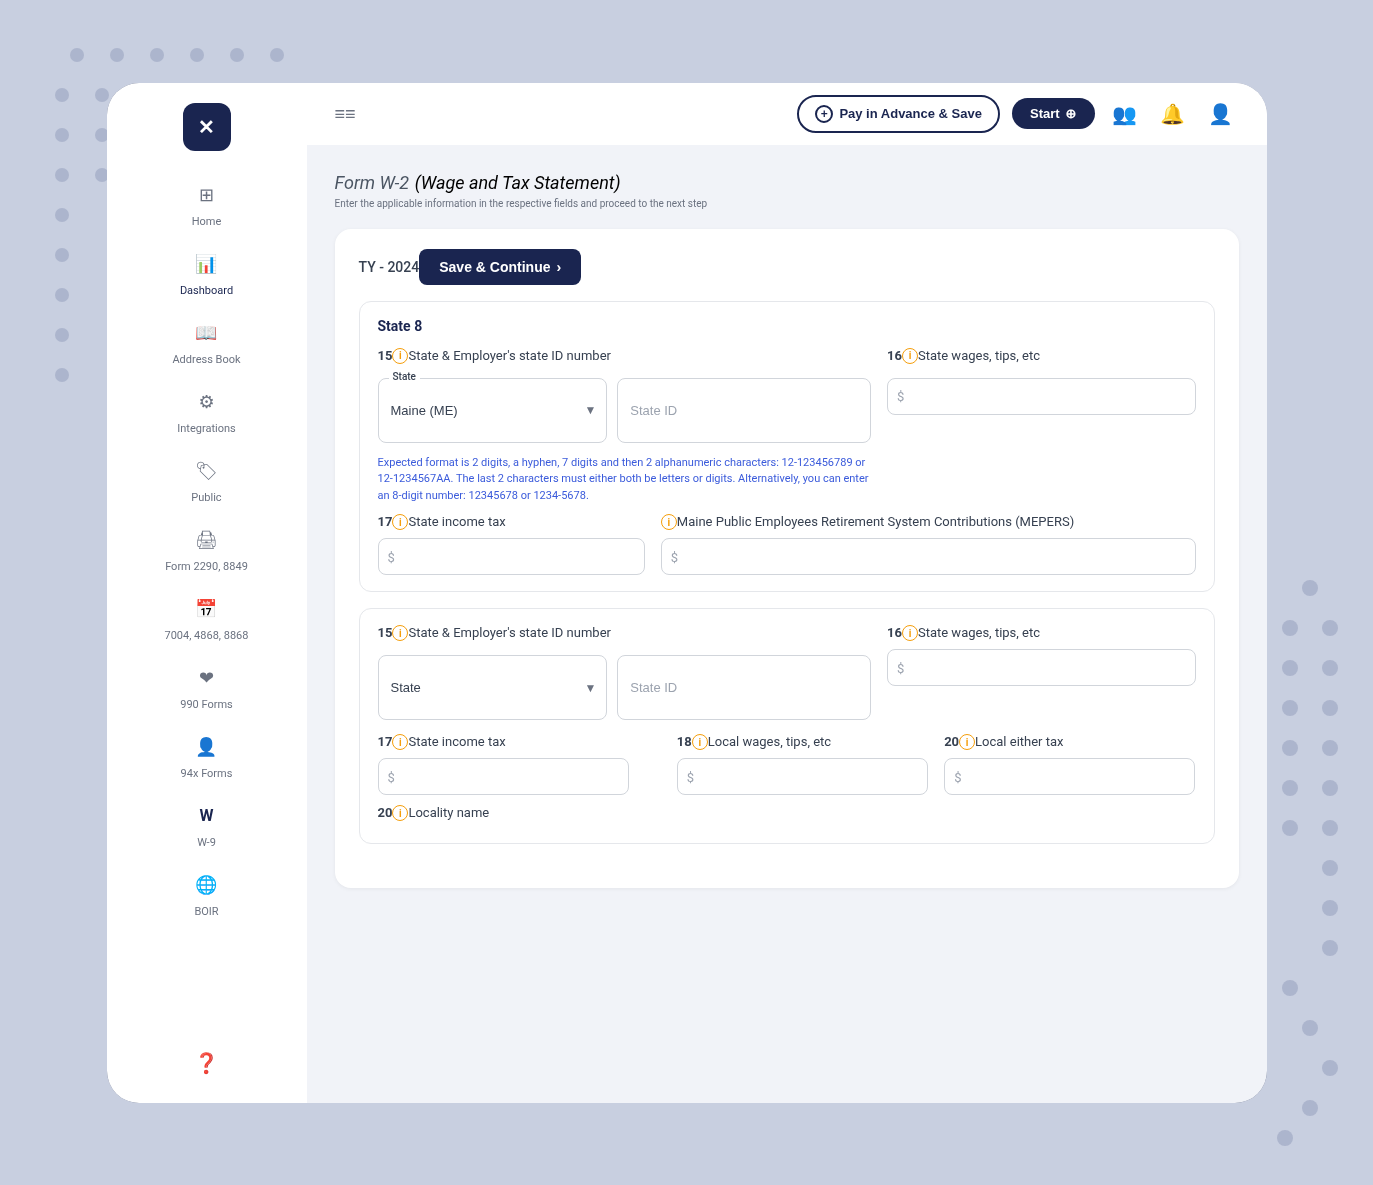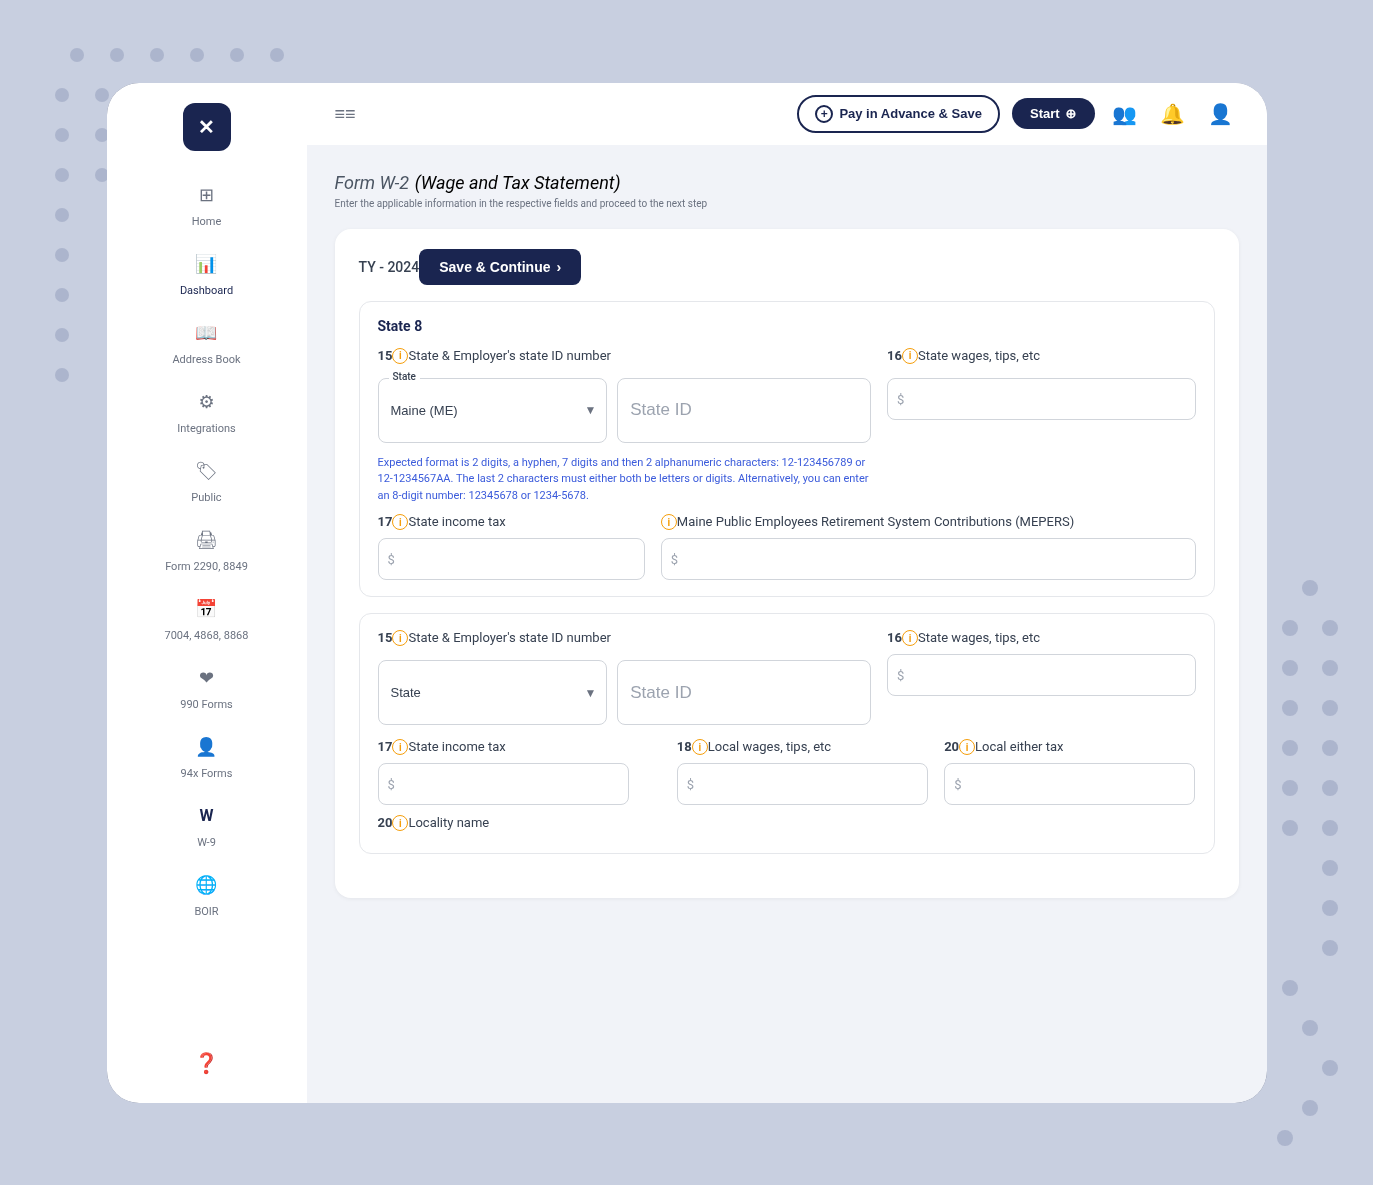--- a/index.html
+++ b/index.html
@@ -271,21 +271,21 @@
       font-size: 10px;
       color: #f59e0b;
       font-weight: bold;
       flex-shrink: 0;
     }
 
     .form-input {
       border: 1.5px solid #d1d5db;
       border-radius: 8px;
       padding: 10px 12px;
-      font-size: 17px;
+      font-size: 13px;
       color: #a21caf;
       outline: none;
       width: 100%;
       background: #fff;
     }
     .form-input::placeholder { color: #9ca3af; }
 
     .form-select-wrapper {
       position: relative;
       border: 1.5px solid #d1d5db;

